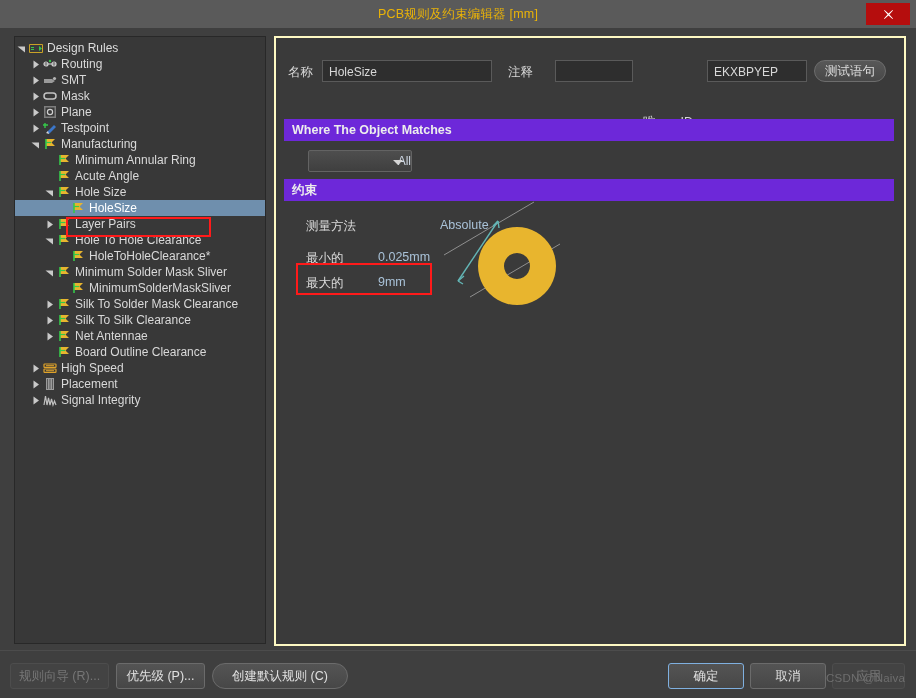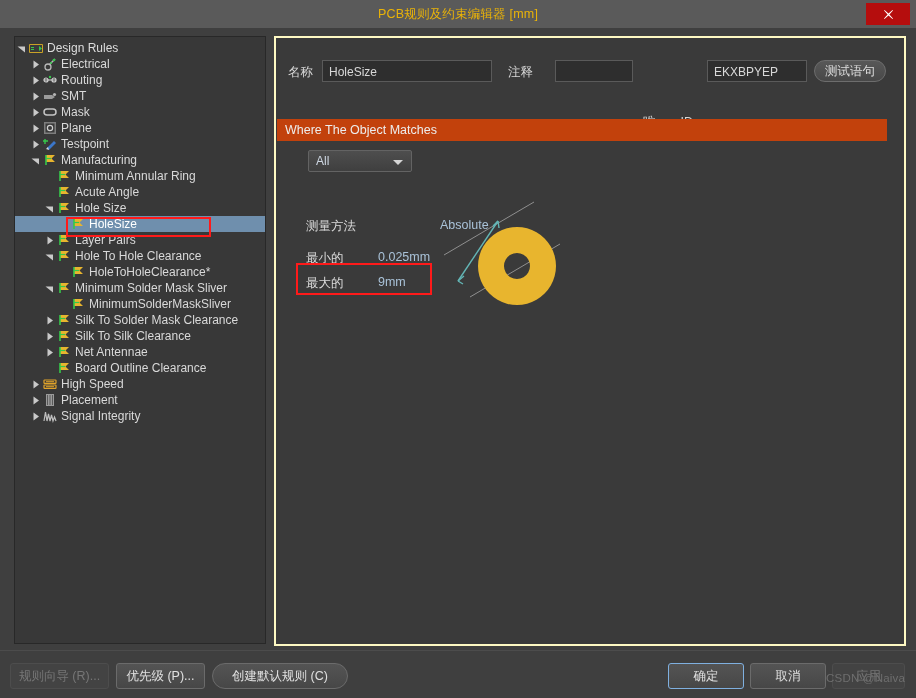--- a/index.html
+++ b/index.html
@@ -155,27 +155,27 @@
     font-size: 12.5px;
     box-sizing: border-box;
     display: inline-flex;
     align-items: center;
     justify-content: center;
     cursor: pointer;
     border-radius: 2px;
   }
   .section-header {
     position: absolute;
-    left: 1px;
+    left: 8px;
     width: 610px;
     height: 22px;
-    background: #c2410c;
+    background: #6d28d9;
     color: #ededed;
     font-size: 12.5px;
-    font-weight: normal;
+    font-weight: bold;
     line-height: 22px;
     padding-left: 8px;
     box-sizing: border-box;
   }
   .combo {
     position: absolute;
     background: linear-gradient(#4e4e4e, #3f3f3f);
     border: 1px solid #636363;
     height: 22px;
     box-sizing: border-box;
@@ -289,39 +289,20 @@
         <div class="tree-row">
           <div class="row-content">
             <span style="display:inline-block;width:14px;flex:0 0 14px;"></span>
             <span class="tw">
               <svg width="9" height="9" viewBox="0 0 9 9">
                 <path d="M2.5 0.5 L8 4.5 L2.5 8.5z" fill="#c9c9c9"></path>
               </svg>
             </span>
             <span class="tico">
               <svg width="16" height="16" viewBox="0 0 16 16">
-                <circle cx="6" cy="11" r="3" fill="none" stroke="#b9b9b9" stroke-width="1.3"></circle>
-                <path d="M7 9 L13 3" stroke="#b9b9b9" stroke-width="1.4"></path>
-                <circle cx="12" cy="4" r="1.3" fill="#35c94a"></circle>
-                <circle cx="9" cy="7" r="1" fill="#35c94a"></circle>
-              </svg>
-            </span>
-            <span class="tlabel">Electrical</span>
-          </div>
-        </div>
-        <div class="tree-row">
-          <div class="row-content">
-            <span style="display:inline-block;width:14px;flex:0 0 14px;"></span>
-            <span class="tw">
-              <svg width="9" height="9" viewBox="0 0 9 9">
-                <path d="M2.5 0.5 L8 4.5 L2.5 8.5z" fill="#c9c9c9"></path>
-              </svg>
-            </span>
-            <span class="tico">
-              <svg width="16" height="16" viewBox="0 0 16 16">
                 <path d="M2 8h12" stroke="#b9b9b9" stroke-width="1.3"></path>
                 <circle cx="4" cy="8" r="2" fill="none" stroke="#cfcfcf" stroke-width="1.2"></circle>
                 <circle cx="12" cy="8" r="2" fill="none" stroke="#cfcfcf" stroke-width="1.2"></circle>
                 <circle cx="8" cy="5" r="1.2" fill="#35c94a"></circle>
               </svg>
             </span>
             <span class="tlabel">Routing</span>
           </div>
         </div>
         <div class="tree-row">
@@ -685,25 +666,26 @@
     <div class="field-label" style="left:232px; top:24px;">注释</div>
     <div class="textbox" style="left:279px; top:22px; width:78px;"></div>
 
     <div class="field-label" style="left:367px; top:32px;margin-top:42px;">唯一—ID</div>
     <div class="textbox" style="left:431px; top:22px; width:100px;">EKXBPYEP</div>
 
     <div class="btn" style="position:absolute; left:538px; top:22px; width:72px; height:22px;border-radius:11px;">测试语句</div>
 
     <div class="section-header" style="top:81px;">Where The Object Matches</div>
 
-    <div class="combo" style="left:32px; top:112px; width:104px;">
+    <div class="combo" style="left:32px; top:112px; width:104px;text-align:right;">
       <span>All</span>
       <span class="arrow"></span>
     </div>
 
+    <div class="section-header" style="top:141px;">约束</div>
 
     <div class="cn-label" style="left:30px; top:180px;">测量方法</div>
     <div class="cn-value" style="left:164px; top:180px;">Absolute</div>
 
     <div class="cn-label" style="left:30px; top:212px;">最小的</div>
     <div class="cn-value" style="left:102px; top:212px;">0.025mm</div>
 
     <div class="cn-label" style="left:30px; top:237px;">最大的</div>
     <div class="cn-value" style="left:102px; top:237px;">9mm</div>
 

